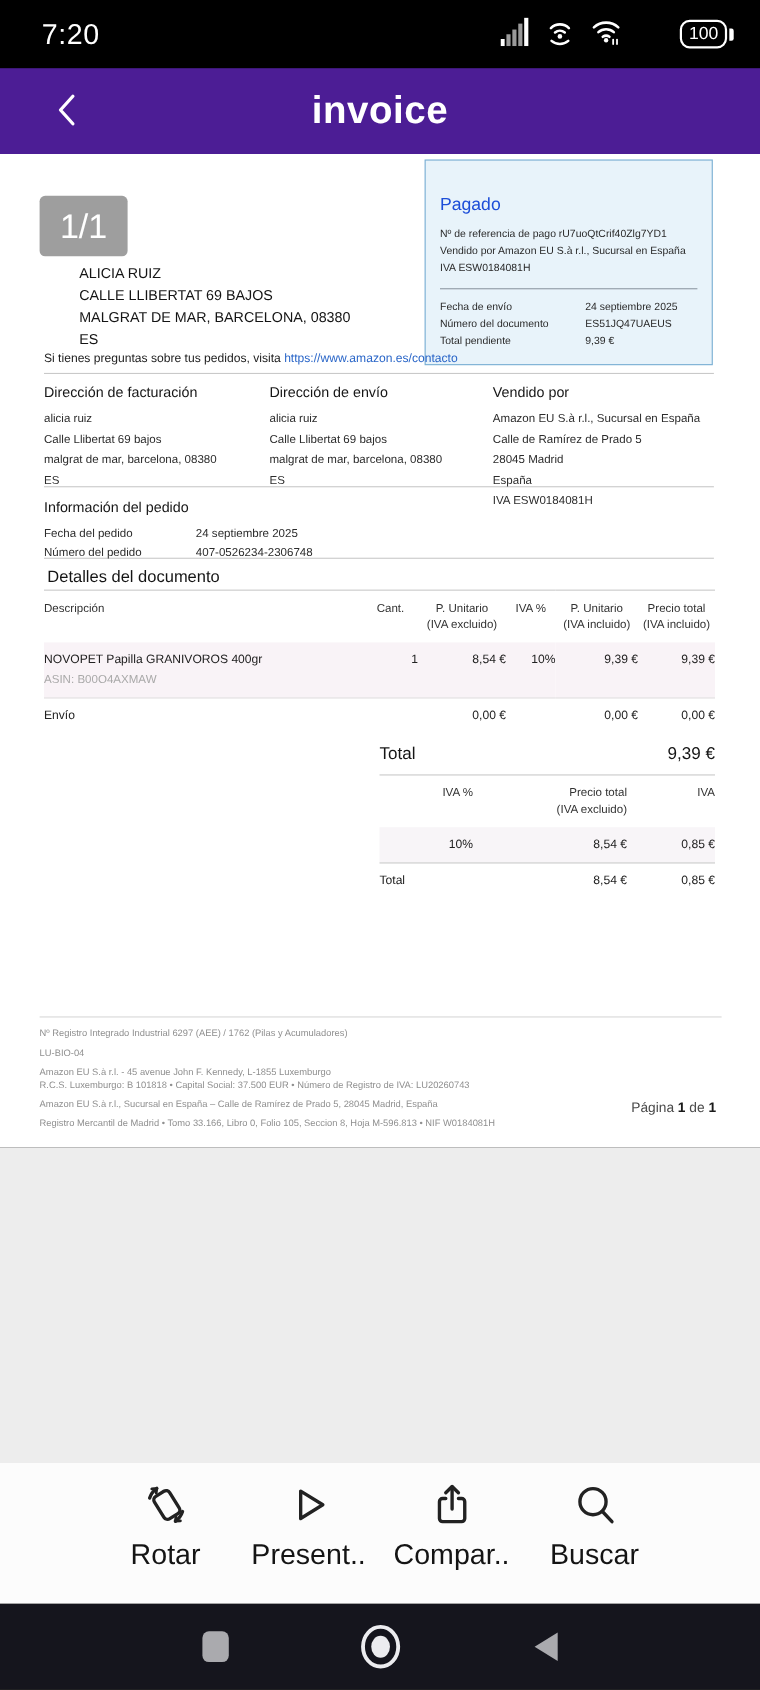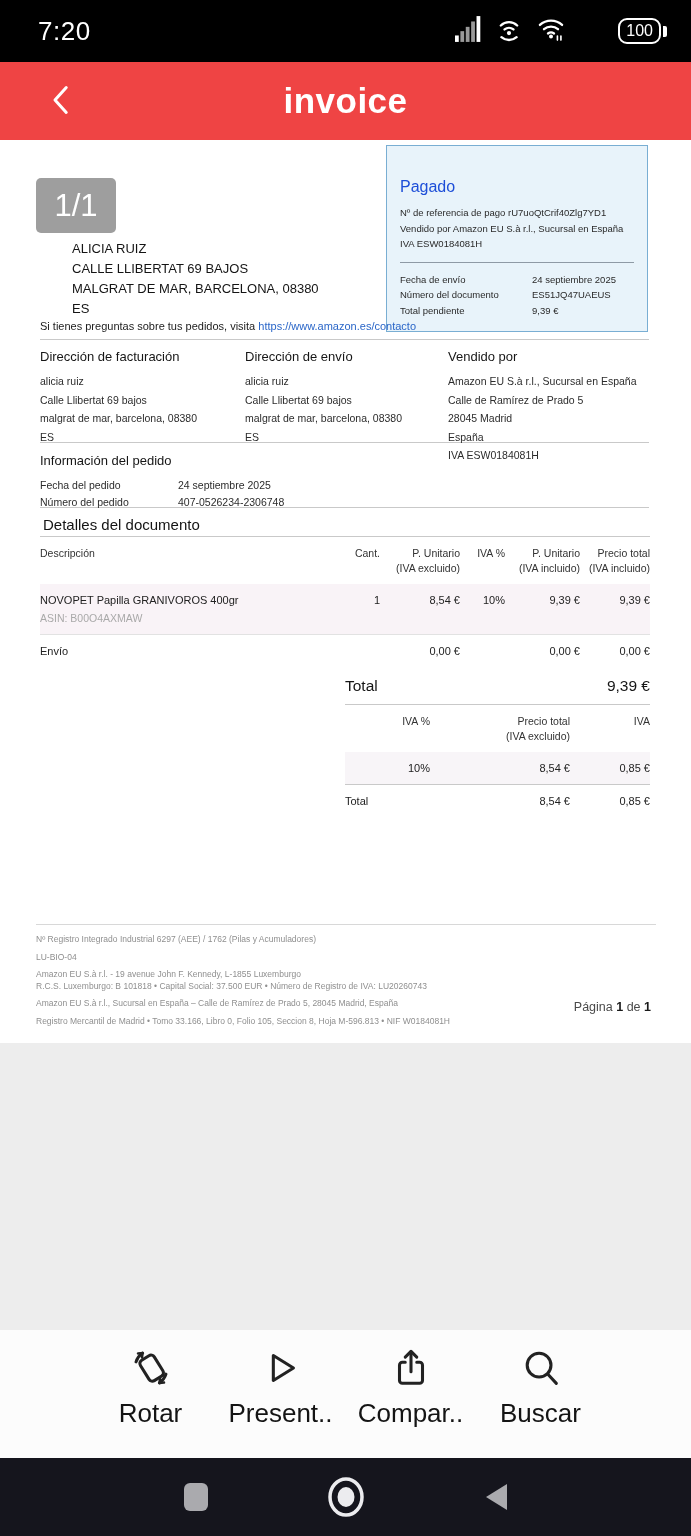--- a/index.html
+++ b/index.html
@@ -8,21 +8,21 @@
 
   
   .status-bar { position:absolute; top:0; left:0; width:691px; height:62px; background:#000; display:flex; align-items:center; justify-content:space-between; padding:0 24px 0 38px; }
   .status-time { color:#fff; font-size:26px; font-weight:500; letter-spacing:.5px; }
   .status-icons { display:flex; align-items:center; gap:11px; }
   .battery { display:flex; align-items:center;padding-left:40px; }
   .battery-body { border:2.5px solid #fff; border-radius:9px; color:#fff; font-size:16px; font-weight:500; padding:1px 6px; line-height:20px; }
   .battery-nub { width:4px; height:11px; background:#fff; border-radius:0 2px 2px 0; margin-left:2px; }
 
   
-  .app-header { position:absolute; top:62px; left:0; width:691px; height:78px; background:#ef4444; display:flex; align-items:center; }
+  .app-header { position:absolute; top:62px; left:0; width:691px; height:78px; background:#4c1d95; display:flex; align-items:center; }
   .back-btn { position:absolute; left:42px; top:20px; width:36px; height:36px; display:flex; align-items:center; justify-content:center; cursor:pointer; }
   .app-title { width:100%; text-align:center; color:#fff; font-size:35px; font-weight:700; letter-spacing:.5px; }
 
   
   .doc { position:absolute; top:140px; left:0; width:691px; height:903px; background:#fff; color:#111; }
 
   .paid-box { position:absolute; top:5px; right:43px; width:262px; background:#e8f3fa; border:1px solid #79aed3; padding:11px 13px 13px 13px; }
   .paid-title { font-size:16px; color:#1d4ed8; margin-bottom:9px;margin-top:21px; }
   .paid-line { font-size:9.5px; color:#2a2a2a; line-height:15.5px; }
   .paid-hr { border-top:1px solid #8e9aa5; margin:10px 0 9px 0; }
@@ -44,21 +44,21 @@
   .order-info { position:absolute; left:40px; top:313px; width:609px; height:55px; border-bottom:1px solid #c9c9c9; }
   .order-title { font-size:13px; color:#161616; margin-bottom:9px; }
   .order-row { display:grid; grid-template-columns:138px auto; font-size:10.5px; color:#2c2c2c; line-height:16.5px; }
 
   .details-title { position:absolute; left:43px; top:376px; font-size:15px; color:#141414; }
 
   .details-block { position:absolute; left:40px; top:396px; width:610px; }
   table.items { width:610px; border-collapse:collapse; table-layout:fixed; border-top:1px solid #c9c9c9; }
   table.items col.c-desc{width:290px} table.items col.c-cant{width:50px} table.items col.c-uex{width:80px}
   table.items col.c-iva{width:45px} table.items col.c-uin{width:75px} table.items col.c-tot{width:70px}
-  table.items th { font-size:10.5px; font-weight:400; color:#333; text-align:right; vertical-align:top; padding:9px 0 8px 0; line-height:15px; }
+  table.items th { font-size:10.5px; font-weight:400; color:#333; vertical-align:top; padding:9px 0 8px 0; line-height:15px; }
   table.items th.left { text-align:left; }
   table.items td { font-size:11px; color:#222; text-align:right; vertical-align:top; padding:10px 0; }
   table.items td.left { text-align:left; }
   tr.item-row { background:#f9f3f7; }
   tr.ship-row td { border-top:1px solid #e2e2e2; }
   .asin { font-size:10.5px; color:#a9a9a9; margin-top:6px; }
 
   .grand-total { margin:10px 0 9px 305px; width:305px; display:flex; justify-content:space-between; align-items:baseline; font-size:15.5px; color:#151515; }
 
   .vat-table { margin-left:305px; width:305px; border-top:1px solid #c9c9c9; font-size:10.5px; color:#333; }
@@ -288,21 +288,21 @@
           <div>Total</div>
           <div>8,54 €</div>
           <div>0,85 €</div>
         </div>
       </div>
     </div>
 
     <div class="fine-print">
       <div class="fine-line">Nº Registro Integrado Industrial 6297 (AEE) / 1762 (Pilas y Acumuladores)</div>
       <div class="fine-line">LU-BIO-04</div>
-      <div class="fine-line tight">Amazon EU S.à r.l. - 19 avenue John F. Kennedy, L-1855 Luxemburgo</div>
+      <div class="fine-line tight">Amazon EU S.à r.l. - 45 avenue John F. Kennedy, L-1855 Luxemburgo</div>
       <div class="fine-line">R.C.S. Luxemburgo: B 101818 • Capital Social: 37.500 EUR • Número de Registro de IVA: LU20260743</div>
       <div class="fine-line">Amazon EU S.à r.l., Sucursal en España – Calle de Ramírez de Prado 5, 28045 Madrid, España</div>
       <div class="fine-line">Registro Mercantil de Madrid • Tomo 33.166, Libro 0, Folio 105, Seccion 8, Hoja M-596.813 • NIF W0184081H</div>
     </div>
 
     <div class="page-indicator">
       <span>Página </span><b>1</b><span> de </span><b>1</b>
     </div>
   </div>
 

